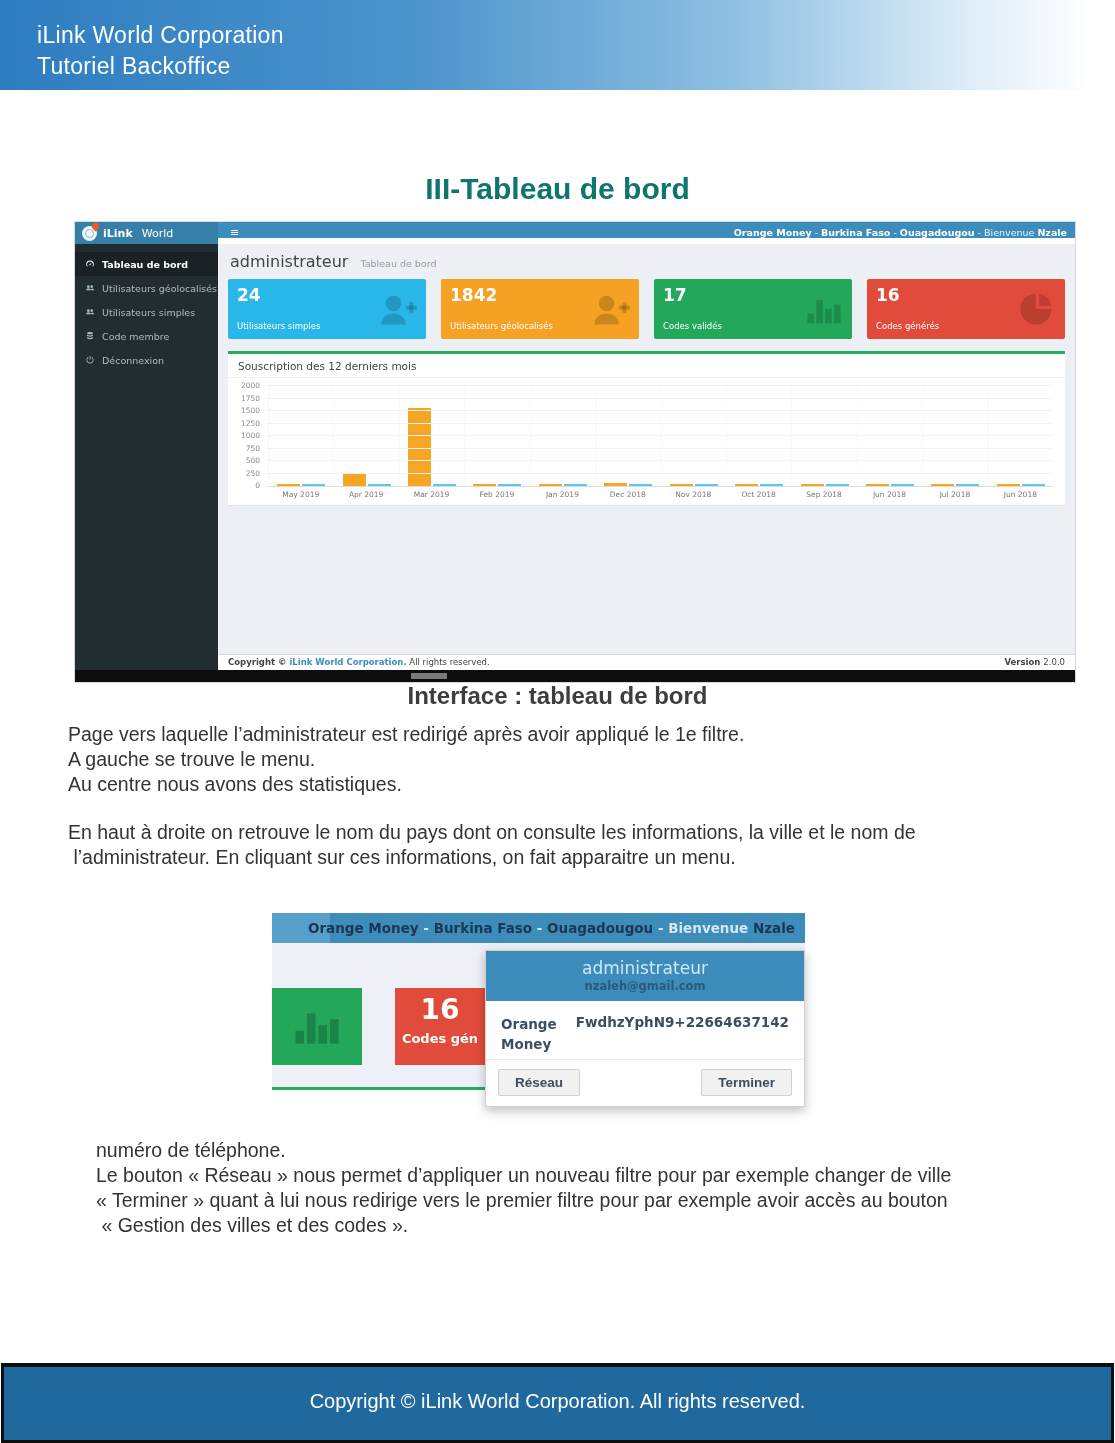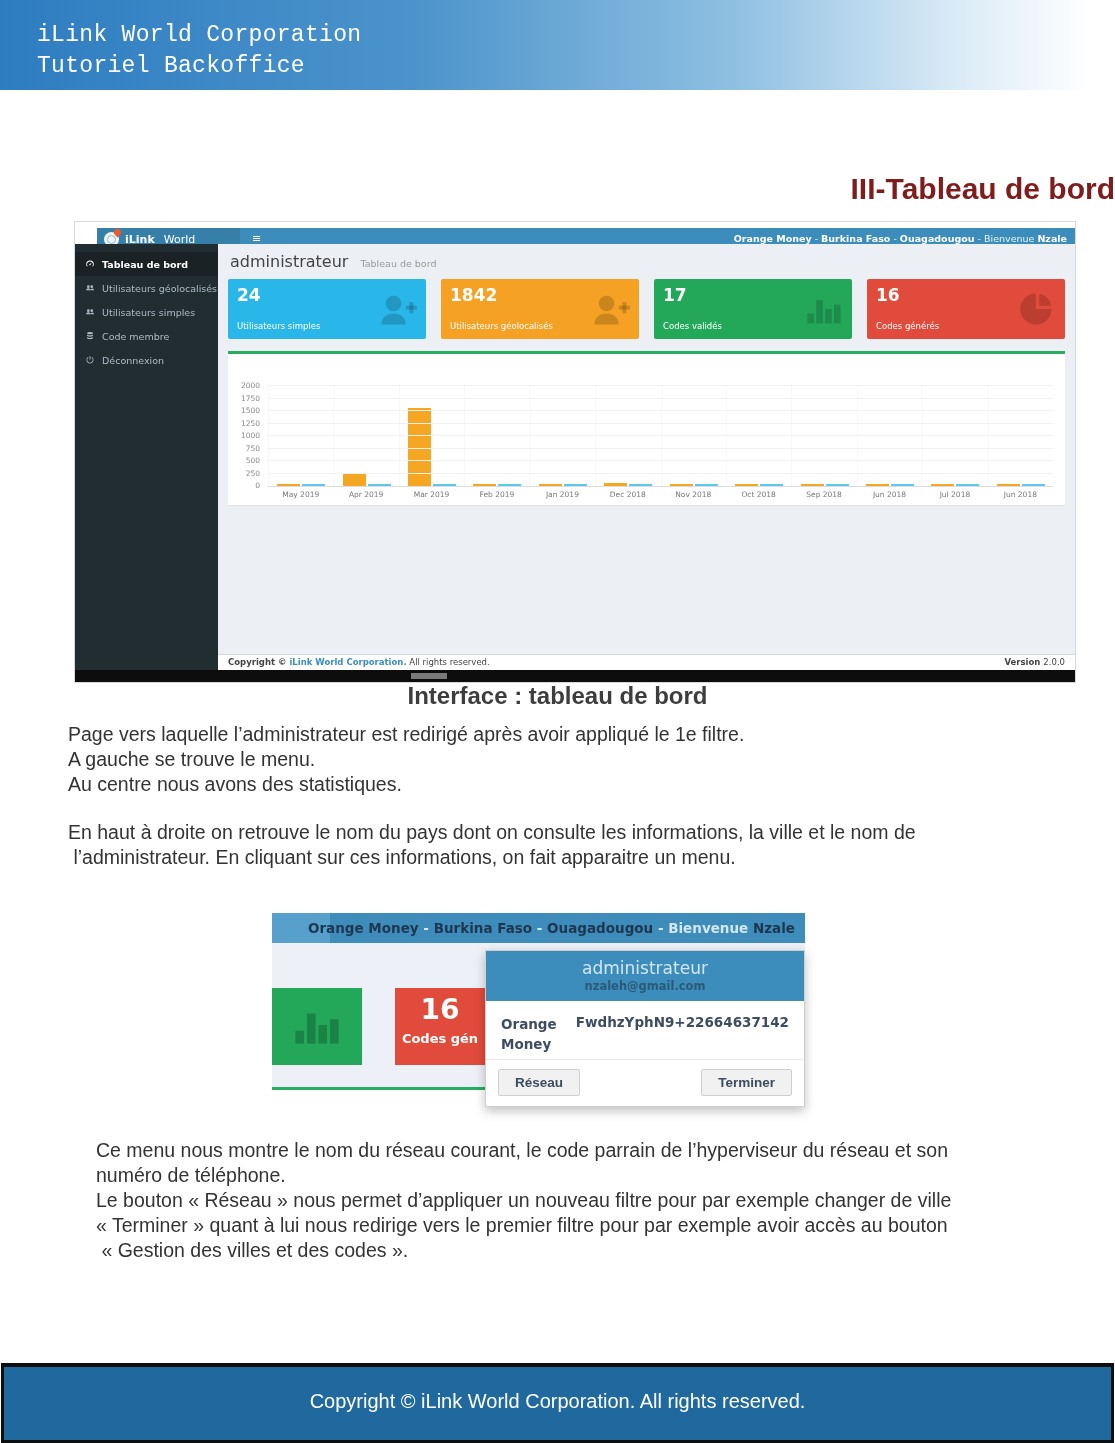--- a/index.html
+++ b/index.html
@@ -1,39 +1,39 @@
 <!DOCTYPE html>
 <html><head>
 <meta charset="utf-8">
 <style>
   html,body{margin:0;padding:0;}
   body{width:1115px;height:1443px;position:relative;background:#fff;overflow:hidden;
        font-family:"Liberation Sans",sans-serif;}
 
   
   .doc-header{position:absolute;left:0;top:0;width:1084px;height:90px;
-    background:linear-gradient(90deg,#2e7dc1 0%,#4b93cb 38%,#8fc0e2 68%,#d9eaf6 88%,#fdfeff 100%);font-family:Liberation Mono, monospace;}
+    background:linear-gradient(90deg,#2e7dc1 0%,#4b93cb 38%,#8fc0e2 68%,#d9eaf6 88%,#fdfeff 100%);}
   .doc-header .hl{position:absolute;left:37px;color:#fff;font-size:23px;letter-spacing:.3px;}
   .hl1{top:22px;} .hl2{top:53px;}
 
   
-  .doc-title{position:absolute;top:172px;left:0;width:100%;text-align:right;
-    font-size:30px;font-weight:bold;color:#7f1d1d;}
+  .doc-title{position:absolute;top:172px;left:0;width:100%;text-align:center;
+    font-size:30px;font-weight:bold;color:#0f766e;}
   .fig-caption{position:absolute;top:682px;left:0;width:100%;text-align:center;
     font-size:24px;font-weight:bold;color:#3d3d3d;}
   .para{position:absolute;font-size:19.5px;color:#333;line-height:25px;}
   .para div{white-space:pre-wrap;margin-left:8px;}
   #para1{left:60px;top:722px;}
   #para2{left:60px;top:820px;}
   #para3{left:88px;top:1138px;}
 
   
   .ss1{position:absolute;left:75px;top:222px;width:1000px;height:460px;
     font-family:"DejaVu Sans",sans-serif;outline:1px solid #d6dade;}
-  .ss1-topbar{position:absolute;top:6px;left:0;right:0;height:16px;background:#3c8dbc;margin-left:22px;}
+  .ss1-topbar{position:absolute;top:0;left:0;right:0;height:16px;background:#3c8dbc;}
   .ss1-brand{position:absolute;left:0;top:0;width:143px;height:22px;background:#367fa9;
     color:#fff;display:flex;align-items:center;gap:6px;padding-left:7px;box-sizing:border-box;font-size:11px;}
   .brand-bold{font-weight:bold;} .brand-reg{font-weight:normal;margin-left:3px;}
   .logo-globe{width:15px;height:15px;border-radius:50%;background:#eef6fb;position:relative;flex:0 0 auto;}
   .logo-globe::before{content:"";position:absolute;left:3px;top:3px;width:9px;height:9px;
     border:1px solid #8fb8cf;border-radius:50%;box-sizing:border-box;}
   .logo-pin{position:absolute;right:-2px;top:-3px;width:7px;height:7px;background:#f05a28;
     border-radius:50% 50% 50% 0;transform:rotate(-45deg);}
   .ss1-burger{position:absolute;left:155px;top:0;height:22px;line-height:22px;color:#fff;font-size:11px;}
   .ss1-nav{position:absolute;right:8px;top:0;height:22px;line-height:22px;font-size:9.5px;}
@@ -224,20 +224,21 @@
         <div class="card" style="background: rgb(225, 75, 59);">
           <div class="card-num">16</div>
           <div class="card-label">Codes générés</div>
           <div class="card-icon"><svg viewBox="0 0 36 32">
               <path d="M17 16 17 2 A14 14 0 1 0 31 16 Z"></path>
               <path d="M20 13 20 2 A14 14 0 0 1 31 13 Z"></path>
             </svg></div>
         </div>
       </div>
     <div class="chart-box">
+      <div class="chart-title">Souscription des 12 derniers mois</div>
       <div class="ylabels" id="ylabels">
           <div class="ylab" style="bottom: -4px;">0</div>
           <div class="ylab" style="bottom: 8.5px;">250</div>
           <div class="ylab" style="bottom: 21px;">500</div>
           <div class="ylab" style="bottom: 33.5px;">750</div>
           <div class="ylab" style="bottom: 46px;">1000</div>
           <div class="ylab" style="bottom: 58.5px;">1250</div>
           <div class="ylab" style="bottom: 71px;">1500</div>
           <div class="ylab" style="bottom: 83.5px;">1750</div>
           <div class="ylab" style="bottom: 96px;">2000</div>
@@ -374,21 +375,20 @@
       <div class="cell-phone">+22664637142</div>
     </div>
     <div class="panel-foot">
       <button class="btn btn-left">Réseau</button>
       <button class="btn btn-right">Terminer</button>
     </div>
   </div>
 </div>
 
 <div class="para" id="para3">
-  <div>Ce menu nous montre le nom du réseau courant, le code parrain de l’hyperviseur du réseau et son</div>
   <div>numéro de téléphone.</div>
   <div>Le bouton « Réseau » nous permet d’appliquer un nouveau filtre pour par exemple changer de ville</div>
   <div>« Terminer » quant à lui nous redirige vers le premier filtre pour par exemple avoir accès au bouton</div>
   <div> « Gestion des villes et des codes ».</div>
 </div>
 
 <div class="doc-footer">
   <div class="foot-text">Copyright © iLink World Corporation. All rights reserved.</div>
 </div>
 

